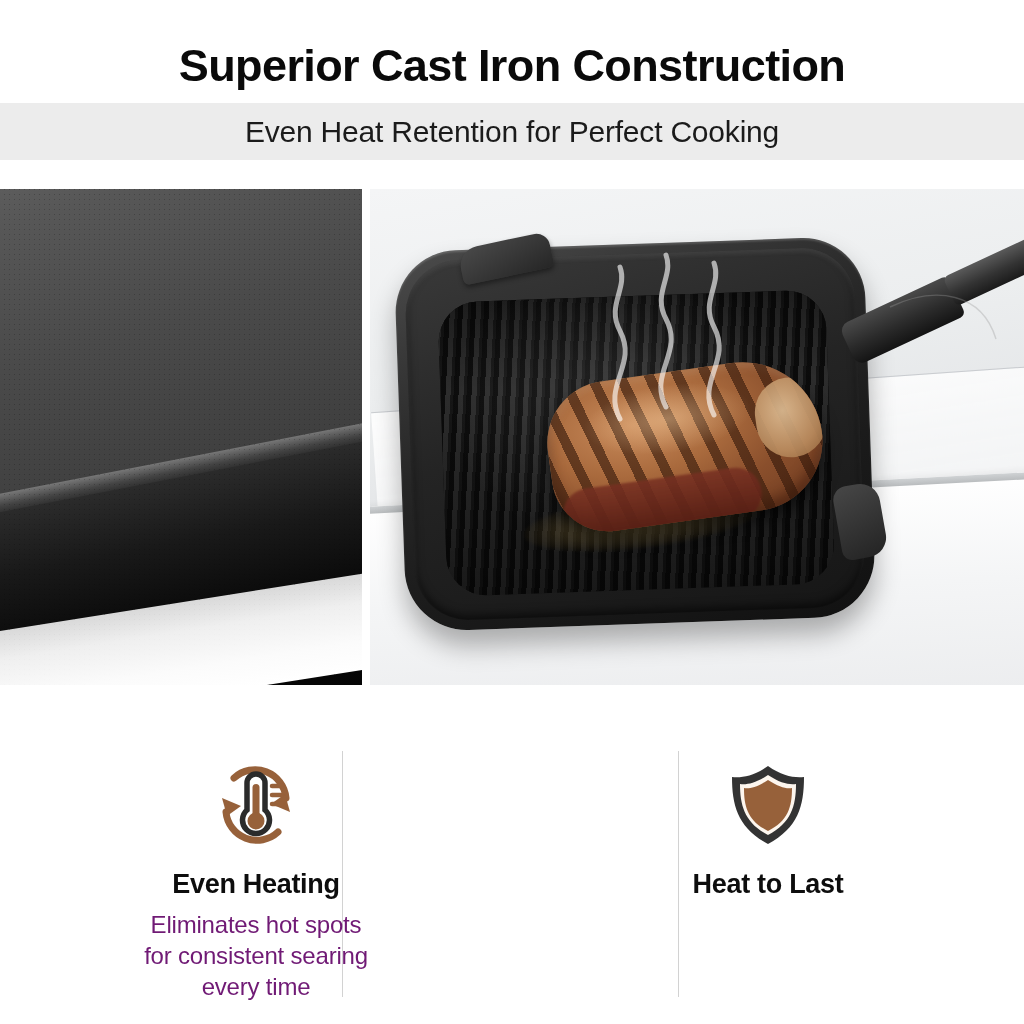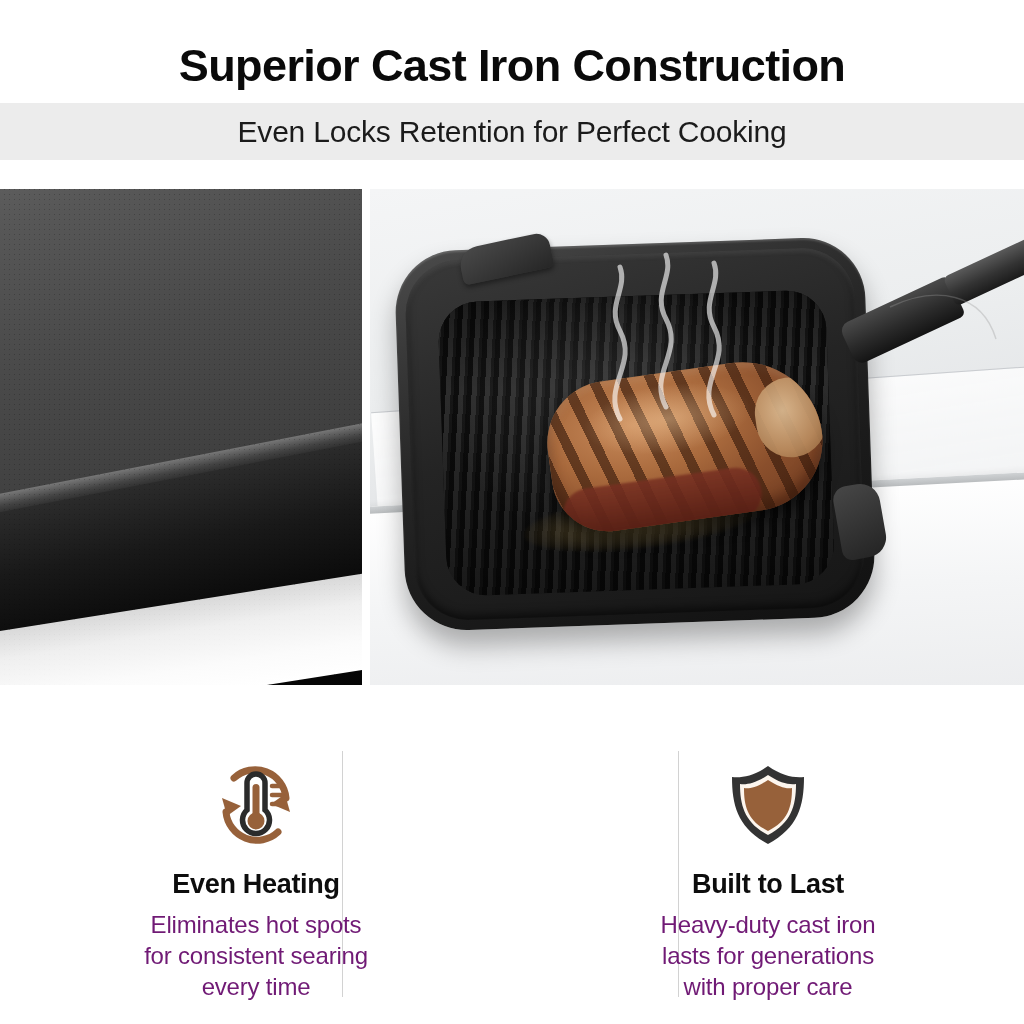--- a/index.html
+++ b/index.html
@@ -244,21 +244,21 @@
 </style>
 </head>
 <body>
 
 <div class="page">
 
   <div class="title-wrap">
     <div class="title">Superior Cast Iron Construction</div>
   </div>
   <div class="subtitle-band">
-    <div class="subtitle">Even Locks Retention for Perfect Cooking</div>
+    <div class="subtitle">Even Heat Retention for Perfect Cooking</div>
   </div>
 
   <div class="strip">
 
     <div class="panel-left">
       <div class="iron-bg"></div>
       <div class="iron-face"></div>
       <div class="iron-edge"></div>
       <div class="iron-side"></div>
       <div class="iron-footline"></div>
@@ -342,20 +342,17 @@
       <div class="icon-box">
         <svg width="100" height="100" viewBox="0 0 100 100">
           <path d="M50 12 C 64 22, 76 24, 86 23 C 86 52, 80 74, 50 90 C 20 74, 14 52, 14 23
                    C 24 24, 36 22, 50 12 Z" fill="#333333"></path>
           <path d="M50 21 C 62 29, 71 31, 78 30 C 78 52, 73 69, 50 81 C 27 69, 22 52, 22 30
                    C 29 31, 38 29, 50 21 Z" fill="#fdf6ee"></path>
           <path d="M50 26 C 61 33, 68 35, 74 34 C 74 53, 70 67, 50 77 C 30 67, 26 53, 26 34
                    C 32 35, 39 33, 50 26 Z" fill="#97613a"></path>
         </svg>
       </div>
-      <div class="f-title">Built to Last</div>
-      <div class="f-desc">Heavy-duty cast iron
-lasts for generations
-with proper care</div>
+      <div class="f-title">Heat to Last</div>
     </div>
   </div>
 
 </div>
 
 </body></html>

